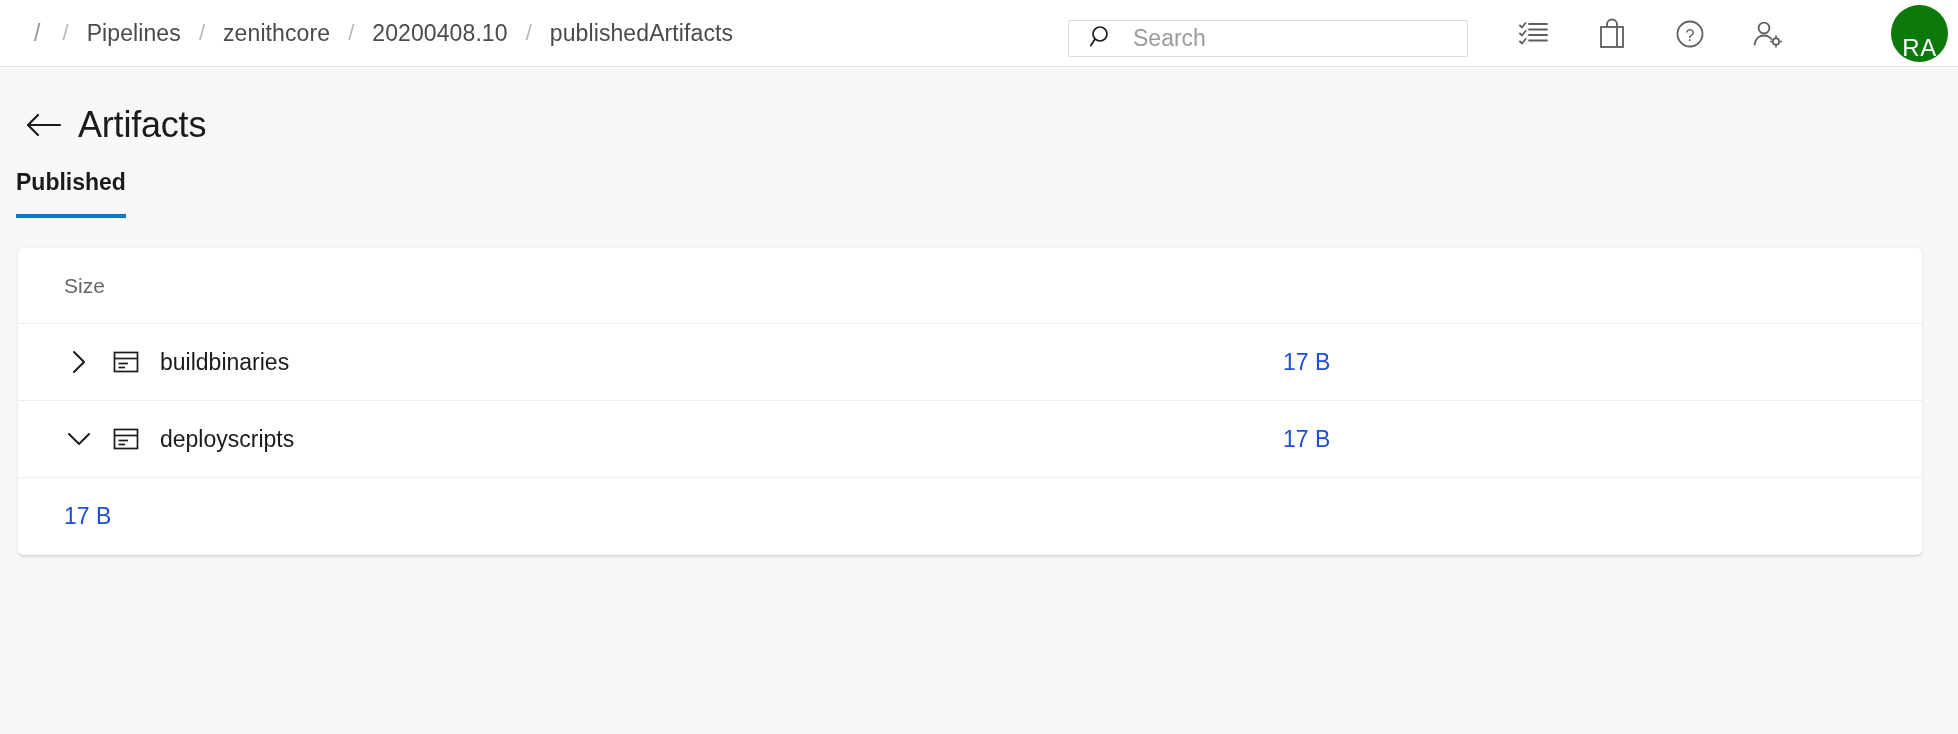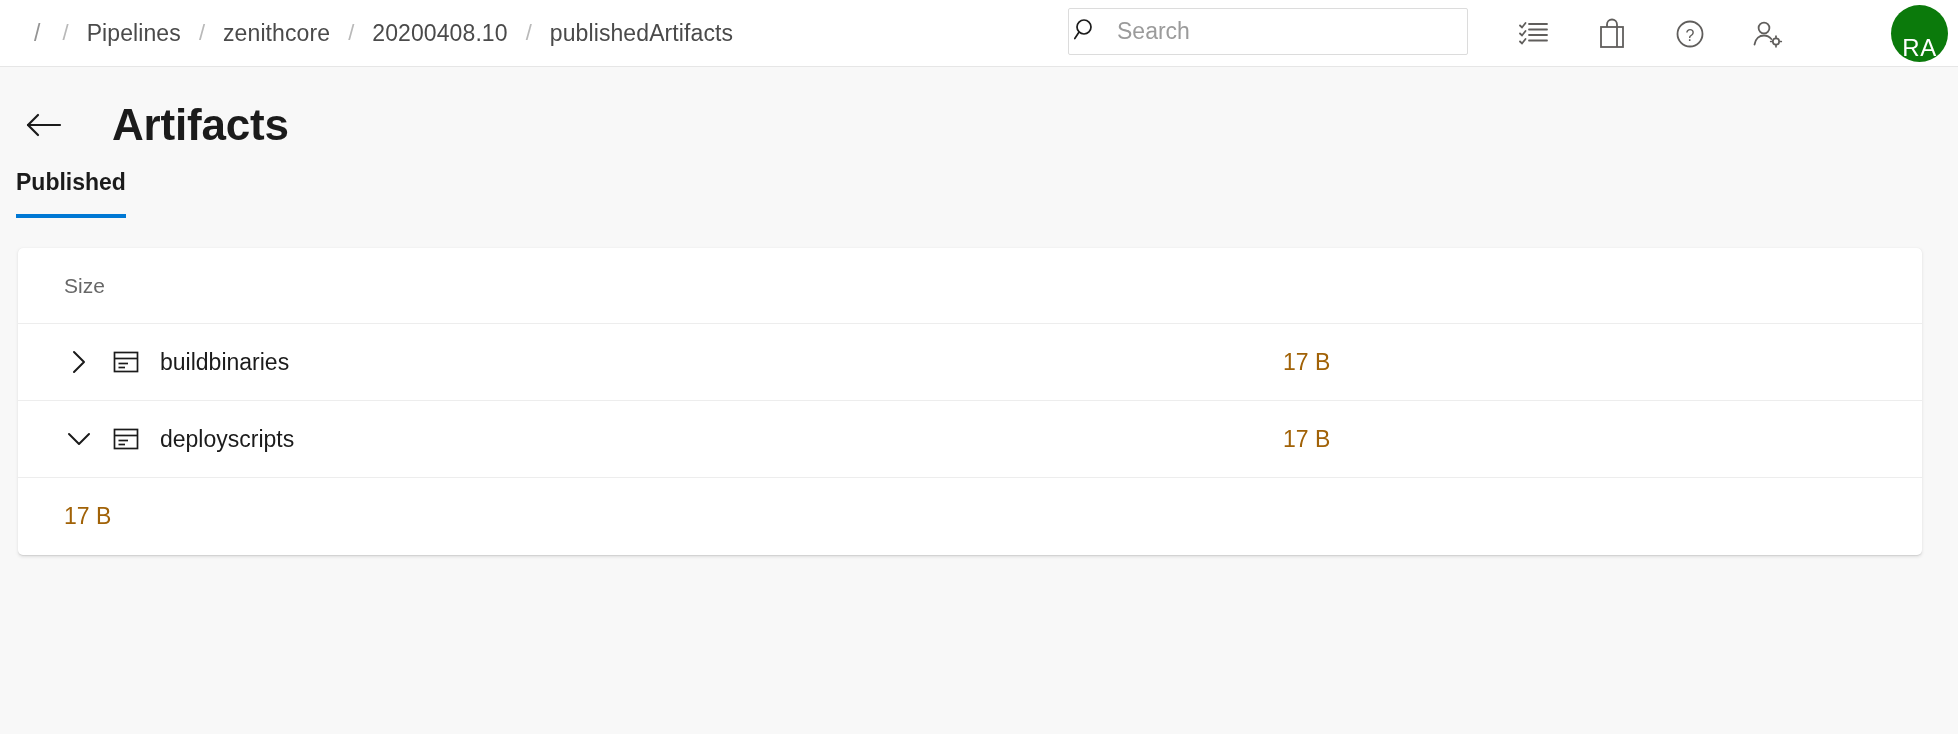--- a/index.html
+++ b/index.html
@@ -38,29 +38,29 @@
     font-size: 22px;
     color: #b9b9b9;
     padding: 0 18px;
     user-select: none;
   }
 
   
   .search-wrap {
     position: absolute;
     left: 1068px;
-    top: 8px;
+    top: 20px;
     width: 400px;
-    height: 47px;
+    height: 37px;
     border: 1px solid #dcdcdc;
     border-radius: 2px;
     background: #fff;
     display: flex;
     align-items: center;
-    padding-left: 4px;
+    padding-left: 20px;
   }
   .search-wrap svg { flex: none; }
   .search-input {
     border: 0;
     outline: 0;
     background: transparent;
     font-family: "Liberation Sans", sans-serif;
     font-size: 23px;
     color: #333;
     margin-left: 16px;
@@ -112,24 +112,24 @@
     padding: 44px 0 0 22px;
     height: 72px;
   }
   .back-arrow {
     width: 44px; height: 44px;
     display: flex; align-items: center; justify-content: center;
     cursor: pointer;
     flex: none;
   }
   .page-title {
-    font-size: 44px;
-    font-weight: bold;
+    font-size: 36px;
+    font-weight: normal;
     color: #1b1b1b;
-    margin-left: 46px;
+    margin-left: 12px;
     letter-spacing: -0.2px;
   }
 
   
   .tabs {
     display: flex;
     padding-left: 16px;
     margin-top: 30px;
   }
   .tab {
@@ -173,21 +173,21 @@
     flex: none;
     width: 1219px;
     display: flex;
     align-items: center;
     font-size: 23px;
     color: #1b1b1b;
   }
   .col-size {
     flex: none;
     font-size: 23px;
-    color: #a16207;
+    color: #1d4ed8;
   }
   .header-row .col-name,
   .header-row .col-size {
     color: #676767;
     font-size: 21px;
   }
 
   .chevron {
     width: 30px; height: 30px;
     flex: none;

